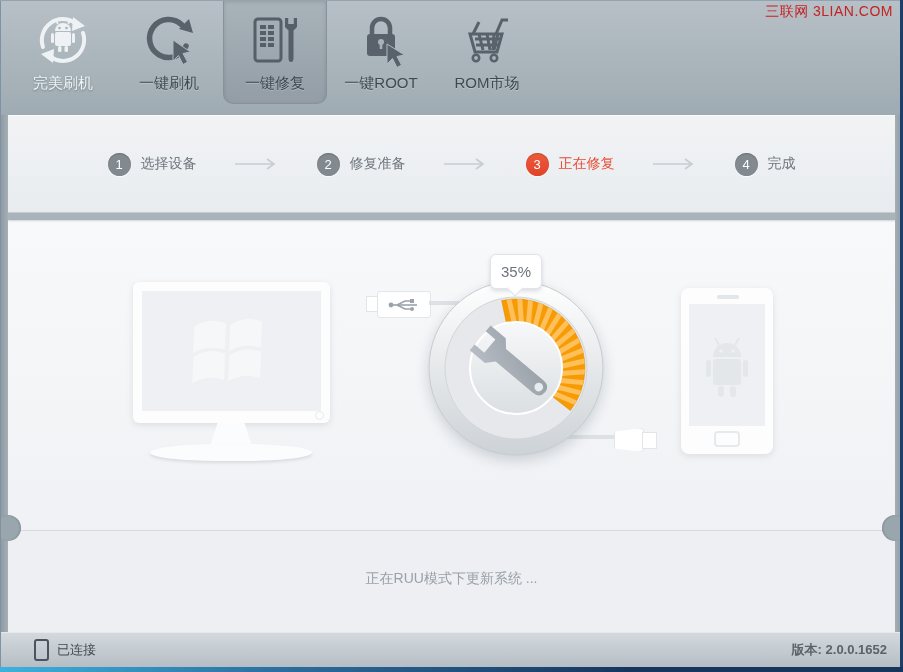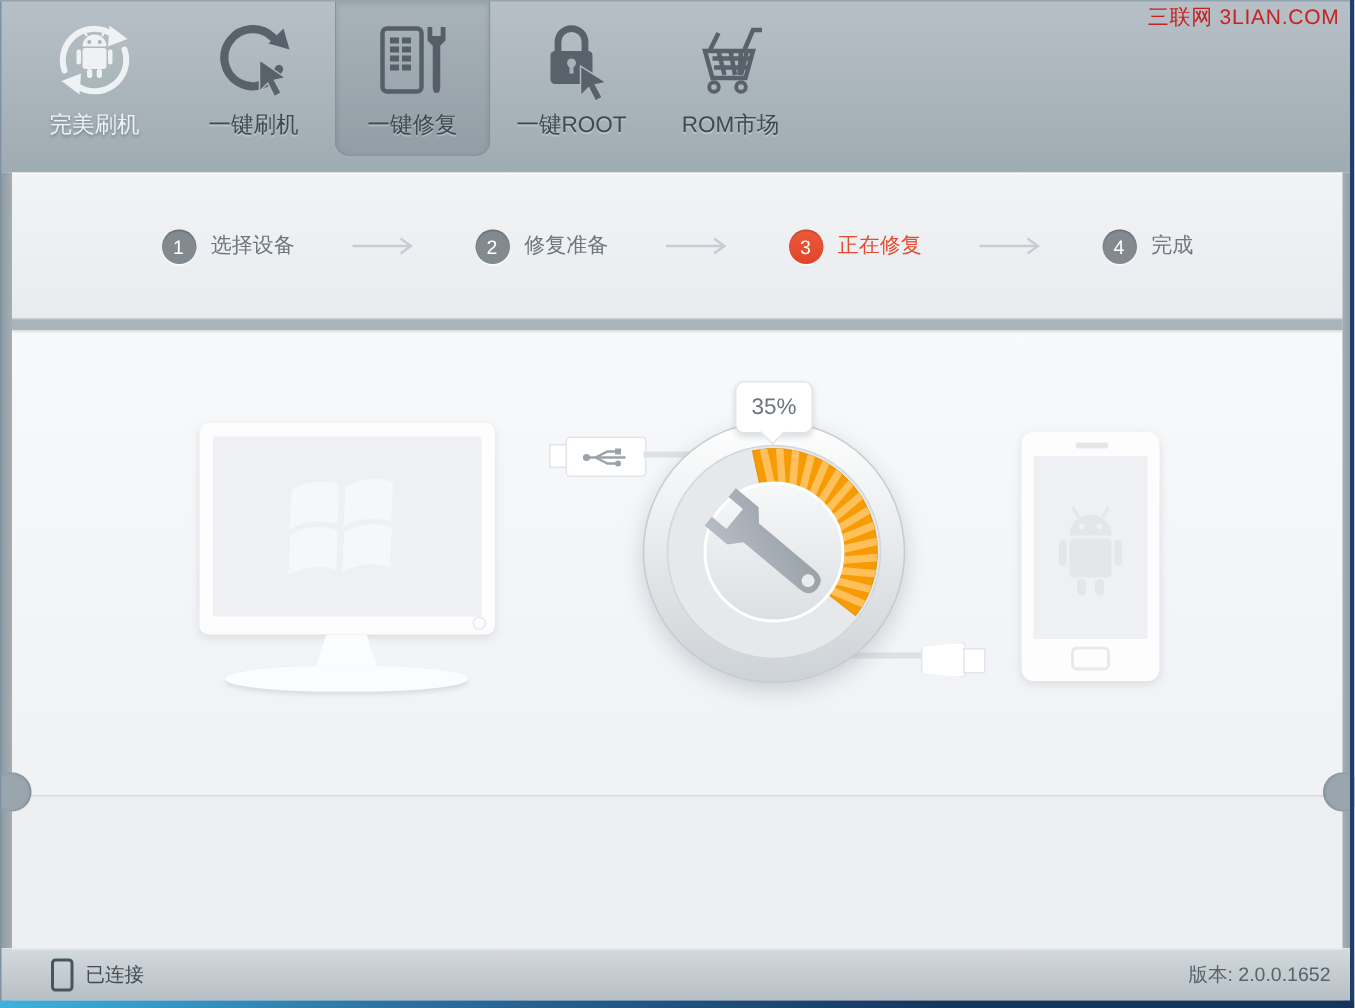--- a/index.html
+++ b/index.html
@@ -73,21 +73,21 @@
     box-shadow:0 2px 4px rgba(150,158,166,.35);z-index:4;display:flex;align-items:center;justify-content:center;
     font-size:15px;color:#6e757c;}
   .tooltip:after{content:"";position:absolute;left:18px;bottom:-6px;width:11px;height:11px;background:#fff;
     border-right:1px solid #e1e4e8;border-bottom:1px solid #e1e4e8;transform:rotate(45deg);}
   
   .footer{position:absolute;left:0;top:632px;width:903px;height:35px;background:linear-gradient(#d3d9dd,#b6bec5);
     border-top:1px solid #e6e9ec;box-sizing:border-box;display:flex;align-items:center;z-index:10;}
   .conn{display:flex;align-items:center;gap:8px;margin-left:34px;}
   .phone-ico{width:11px;height:18px;border:2px solid #4a545e;border-radius:3px;}
   .conn-label{font-size:13px;color:#434c54;}
-  .version{margin-left:auto;margin-right:16px;font-size:13px;color:#59636b;}
+  .version{margin-left:auto;margin-right:16px;font-size:13px;color:#59636b;font-weight:bold;}
 </style>
 </head>
 <body>
 
 <div class="window">
 
   <div class="toolbar">
     <div class="tb-item logo">
       <svg class="ticon" viewBox="-28 -28 56 56">
         <g stroke="#eef2f4" stroke-width="4" fill="none" stroke-linecap="round">
@@ -300,20 +300,21 @@
           <circle cy="16.5" r="2.4" fill="#e9ecef"></circle>
         </g>
       </svg>
     </div>
 
     <div class="tooltip">
       <span>35%</span>
     </div>
 
     <div class="main-lower"></div>
+    <div class="status-msg">正在RUU模式下更新系统 ...</div>
     <div class="notch nl"></div>
     <div class="notch nr"></div>
   </div>
 
   <div class="footer">
     <div class="conn">
       <div class="phone-ico"></div>
       <span class="conn-label">已连接</span>
     </div>
     <span class="version">版本: 2.0.0.1652</span>

